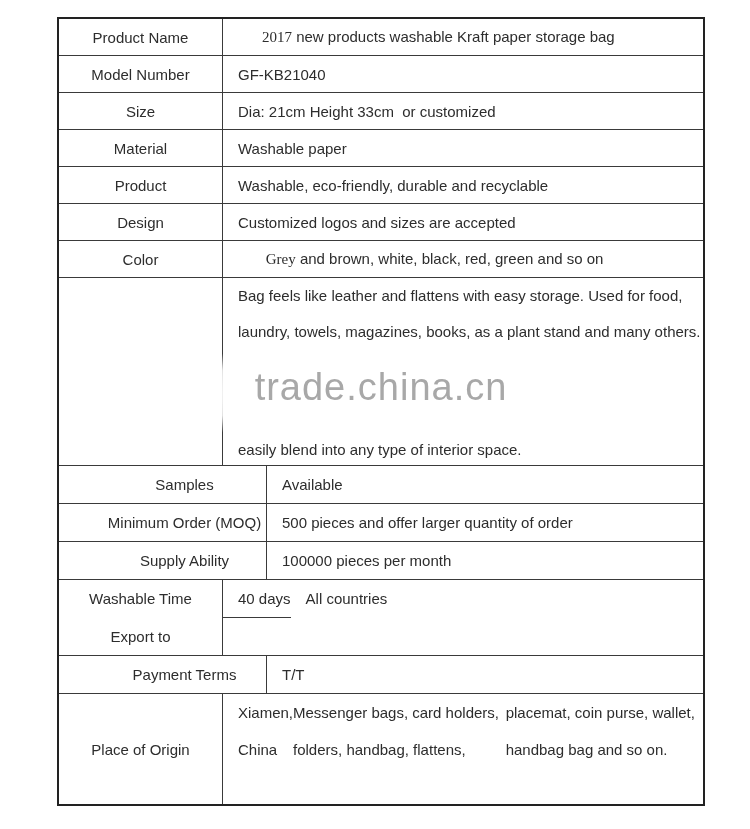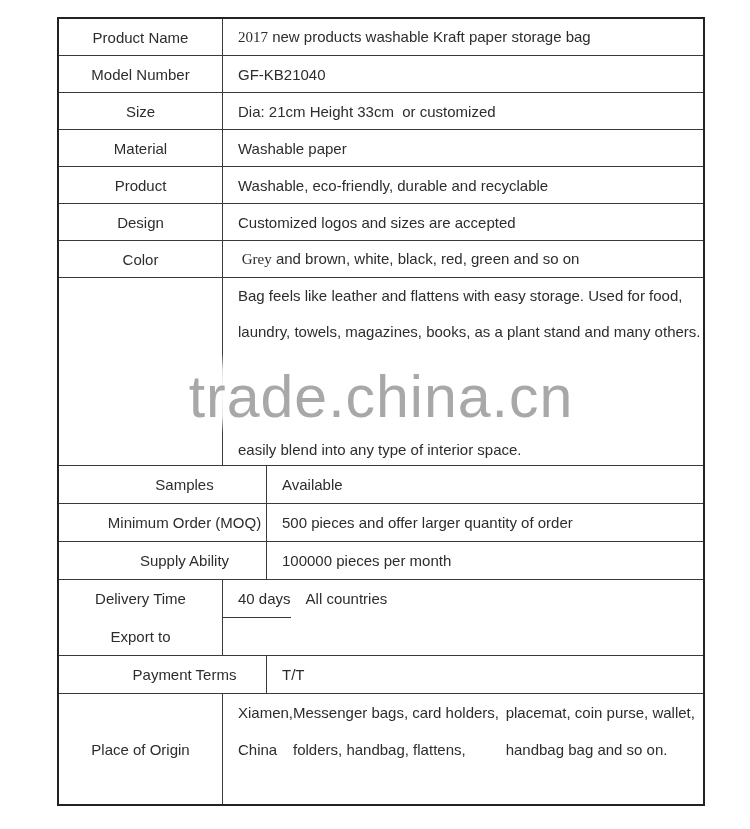--- a/index.html
+++ b/index.html
@@ -104,20 +104,21 @@
     flex-direction: row;
     align-items: flex-start;
     justify-content: flex-start;
   }
   .row-place .cell-value p {
     margin: 0;
     line-height: 37px;
   }
   .serif {
     font-family: "Liberation Serif", "DejaVu Serif", serif;
+    margin-left: 24px;
   }
   
   .wm-glow {
     position: absolute;
     left: -16px;
     right: -16px;
     top: 312px;
     height: 124px;
     z-index: 4;
     background: radial-gradient(ellipse 52% 50% at 50% 50%,
@@ -126,21 +127,21 @@
        rgba(255,255,255,0) 78%);
     pointer-events: none;
   }
   .watermark {
     position: absolute;
     left: 0;
     right: 0;
     top: 349px;
     z-index: 5;
     text-align: center;
-    font-size: 59px;
+    font-size: 38px;
     line-height: 1;
     letter-spacing: 1px;
     color: #a8a8a8;
     text-shadow: 0 0 10px #ffffff, 0 0 18px #ffffff;
     pointer-events: none;
   }
 </style>
 </head>
 <body>
 
@@ -245,21 +246,21 @@
         <span>Supply Ability</span>
       </div>
       <div class="cell-value">
         <span>100000 pieces per month</span>
       </div>
     </div>
 
     <div class="t-row row-combo">
       <div class="combo-labels">
         <div class="sub-label">
-          <span>Delivery Time</span>
+          <span>Washable Time</span>
         </div>
         <div class="sub-label">
           <span>Export to</span>
         </div>
       </div>
       <div class="combo-values">
         <div class="sub-value first">
           <span>40 days</span>
         </div>
         <div class="sub-value">

